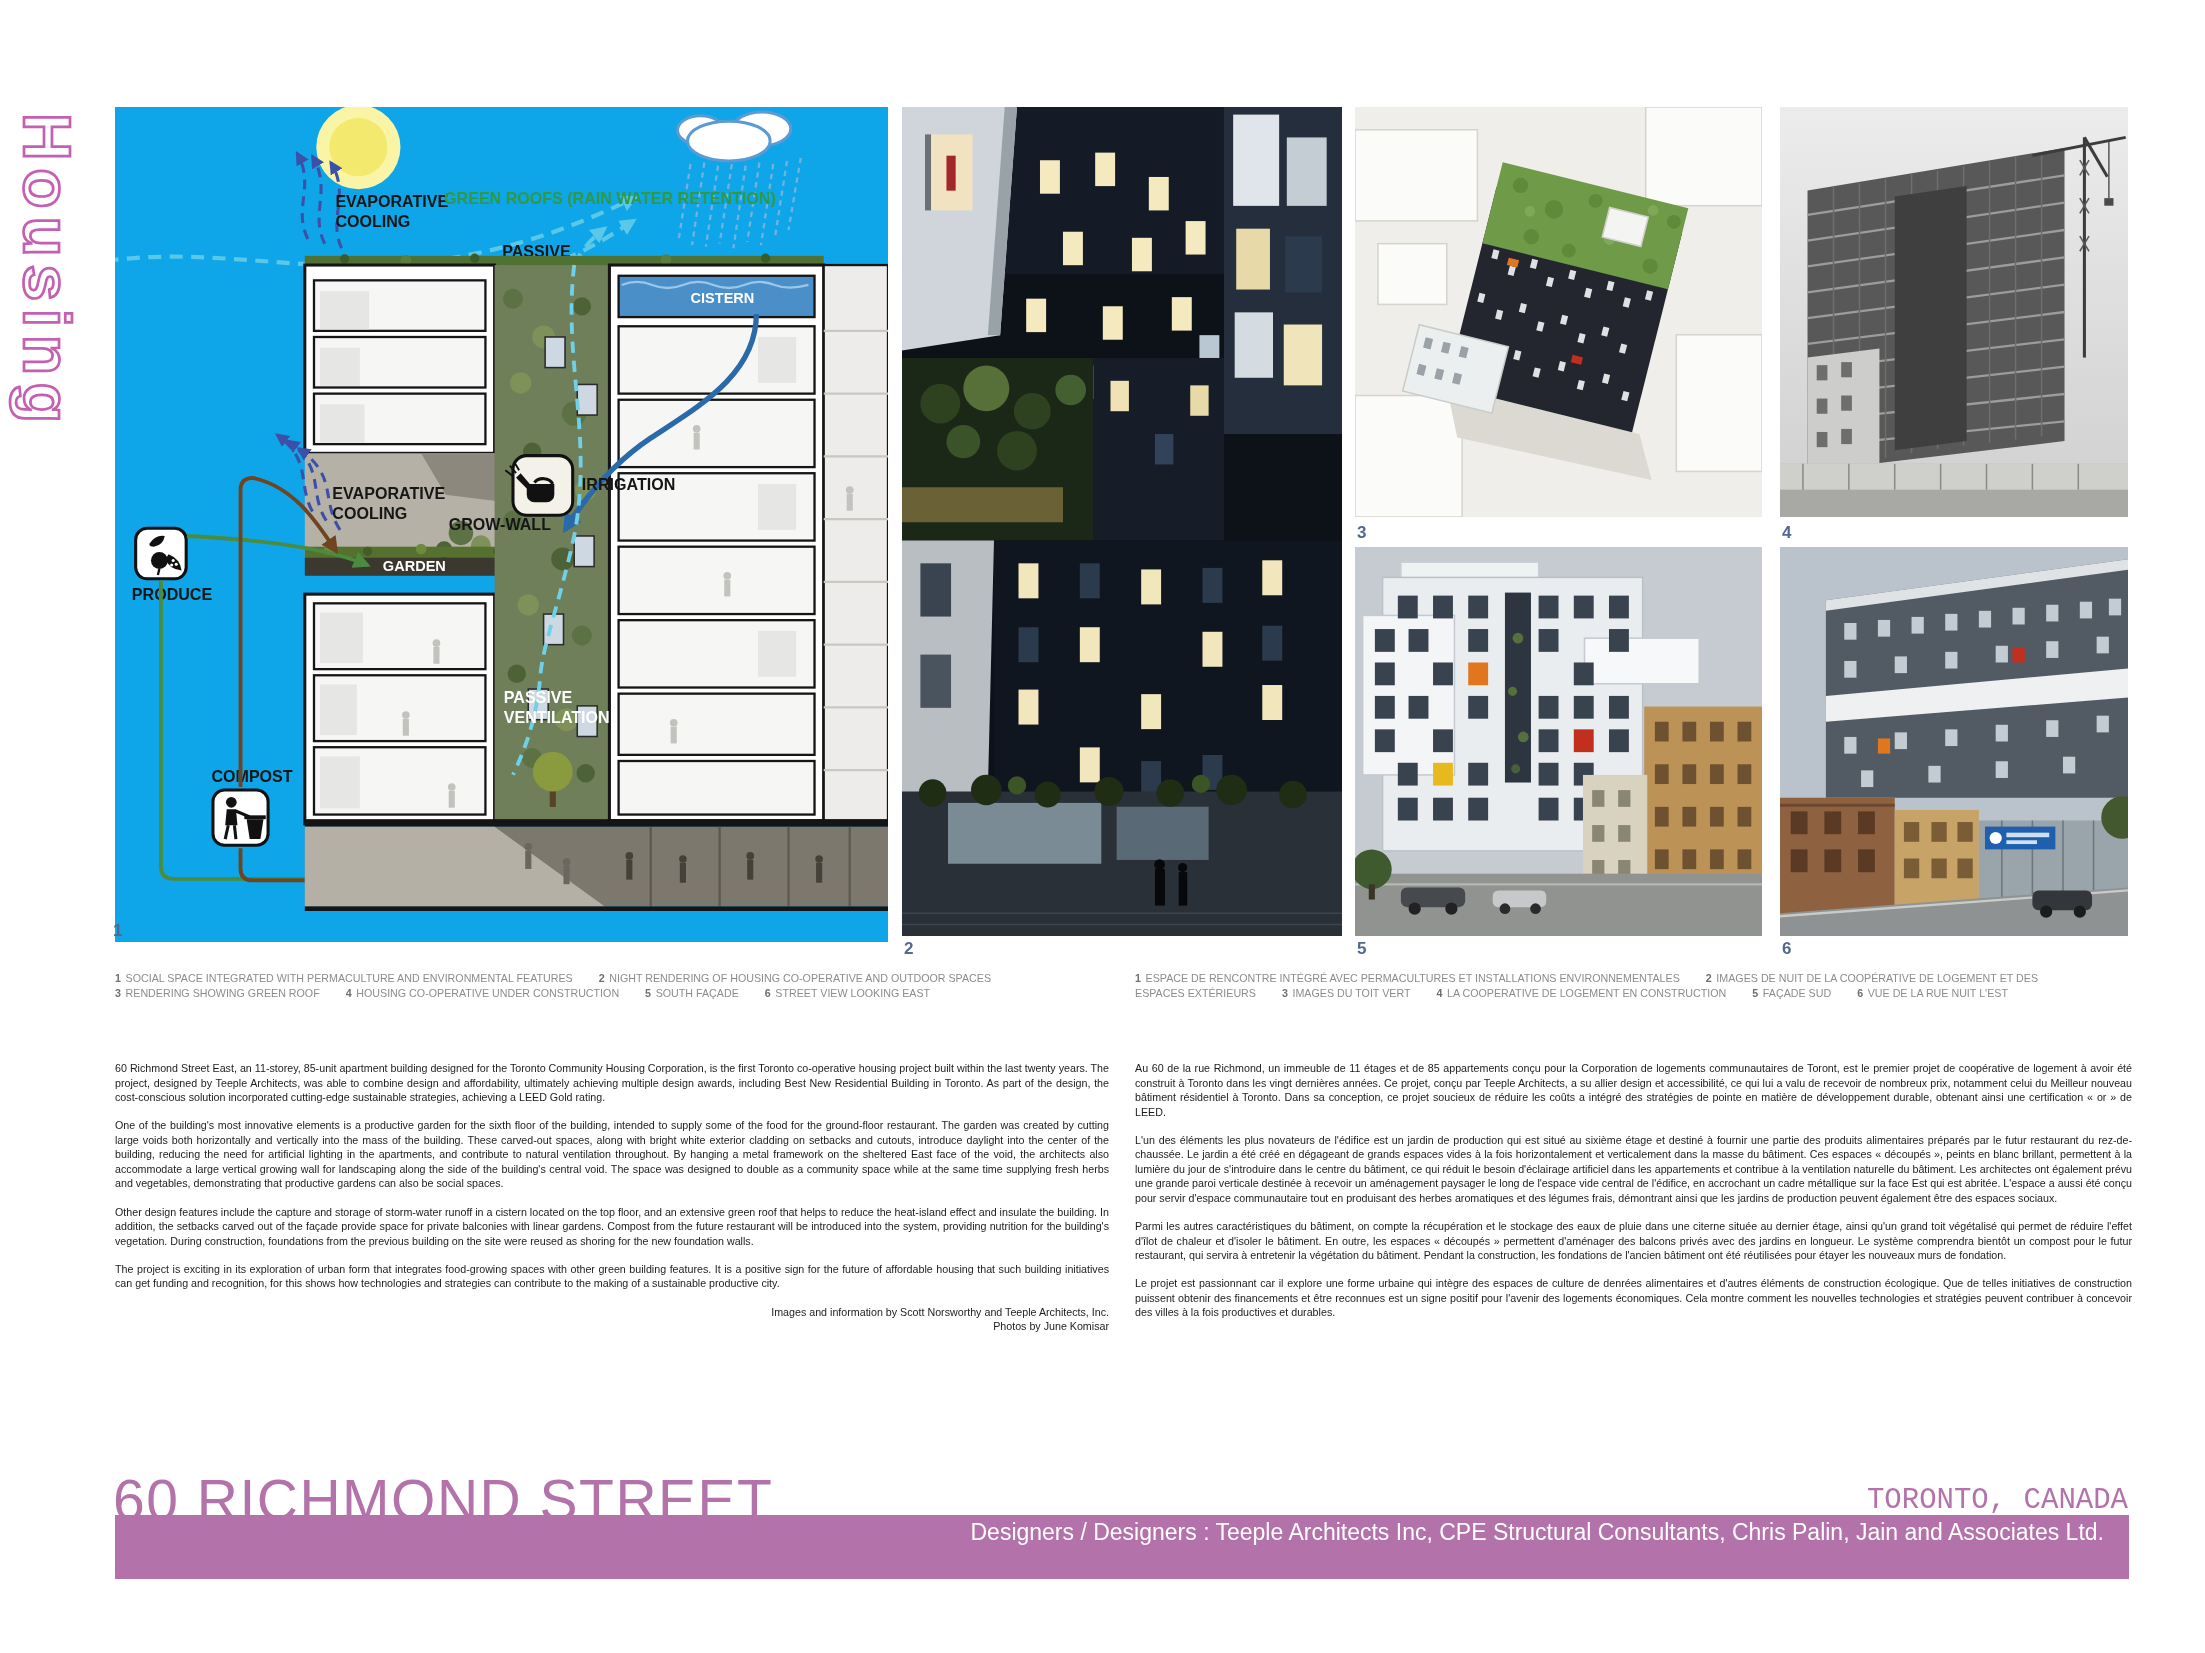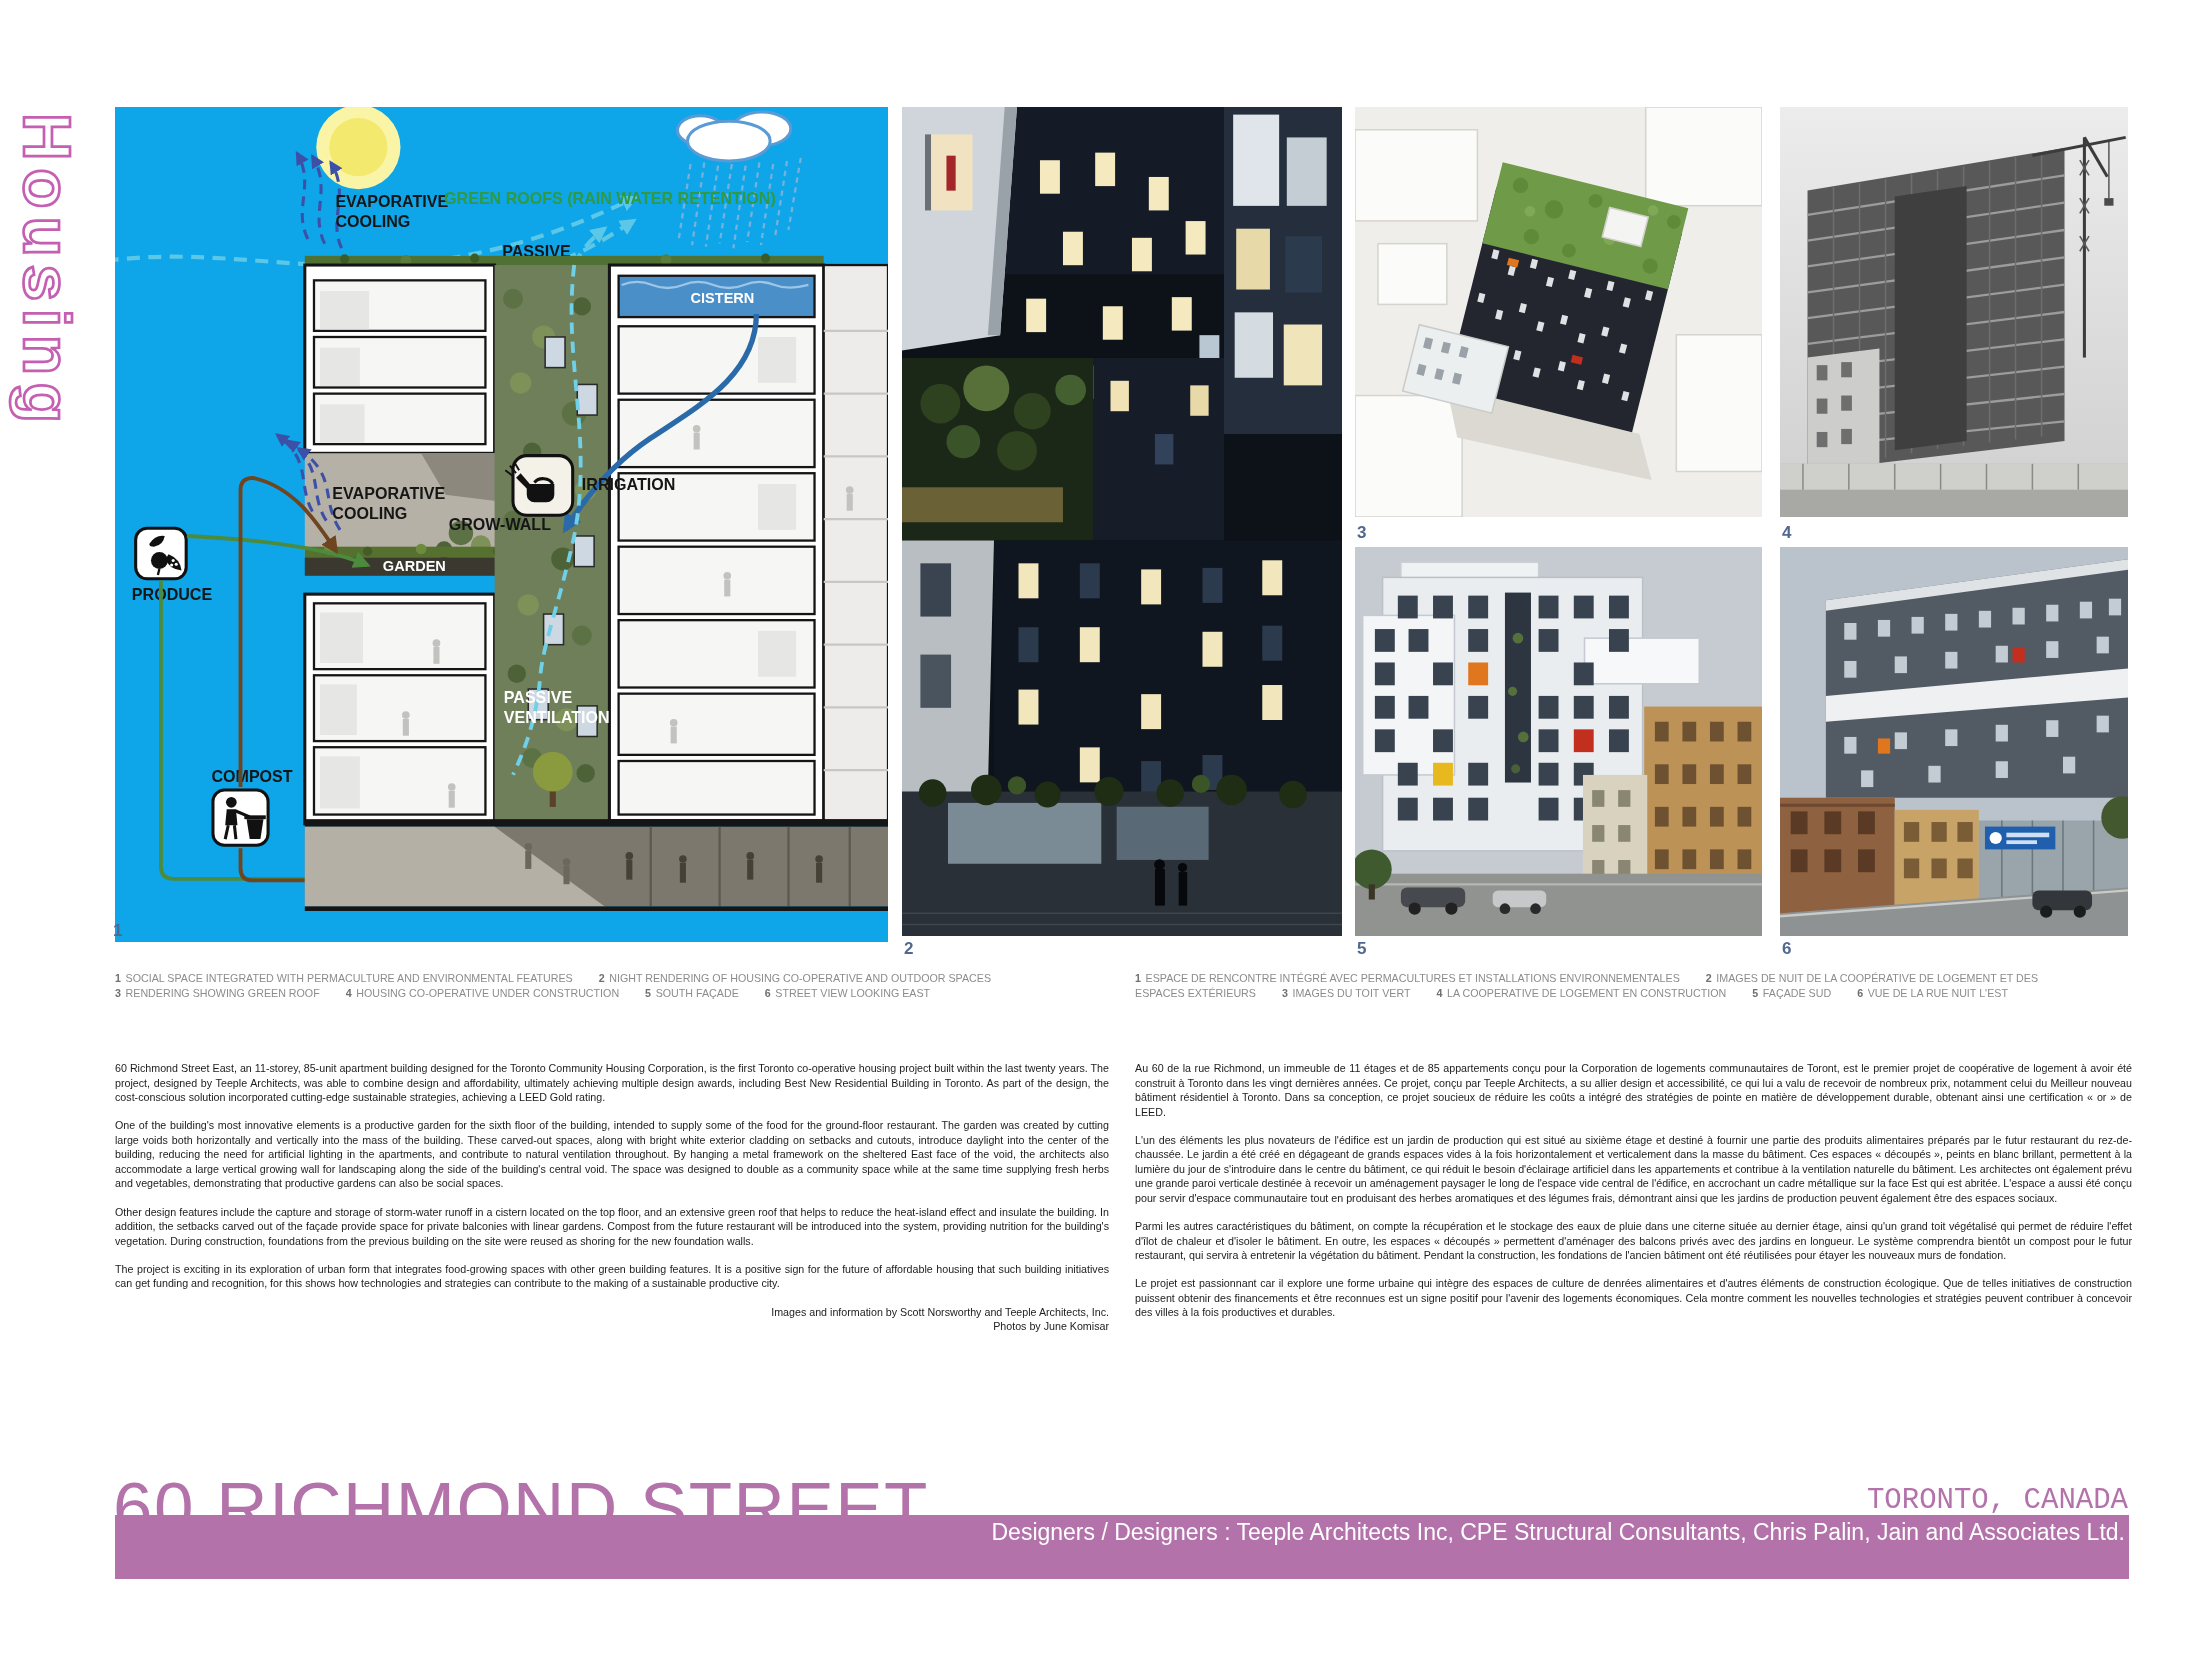--- a/index.html
+++ b/index.html
@@ -25,25 +25,25 @@
   .captions{position:absolute;font-size:10.7px;line-height:14.5px;color:#8c8c8c;}
   .cap-item{margin-right:23px;}
   .cap-num{font-weight:700;color:#6f6f6f;margin-right:4.6px;}
 
   
   .article{position:absolute;font-size:10.7px;line-height:14.5px;text-align:justify;color:#1c1c1c;}
   .article p{margin:0 0 13.8px 0;}
   .credits{text-align:right;margin-top:0;color:#222;}
 
   
-  .footer-title{position:absolute;left:113px;top:1467px;font-size:71px;letter-spacing:1.5px;color:#b472ab;}
+  .footer-title{position:absolute;left:113px;top:1467px;font-size:57px;letter-spacing:1.5px;color:#b472ab;}
   .footer-location{position:absolute;right:77px;top:1484px;font-size:29px;color:#b472ab;font-family:Liberation Mono, monospace;}
   .footer-bar{position:absolute;left:115px;top:1515px;width:2014px;height:64px;background:#b472ab;
               color:#fff;text-align:right;font-size:23px;line-height:31px;padding-top:1.5px;box-sizing:border-box;}
-  .footer-bar div{padding-right:4px;}
+  .footer-bar div{padding-right:25px;}
 
   
   .dlab{font:600 21px "Liberation Sans",sans-serif;fill:#161616;}
   .dlab-sm{font:600 19px "Liberation Sans",sans-serif;fill:#161616;}
   .dlab-green{fill:#2f9a43;}
   .dlab-white{fill:#ffffff;}
 </style>
 </head>
 <body>
 

